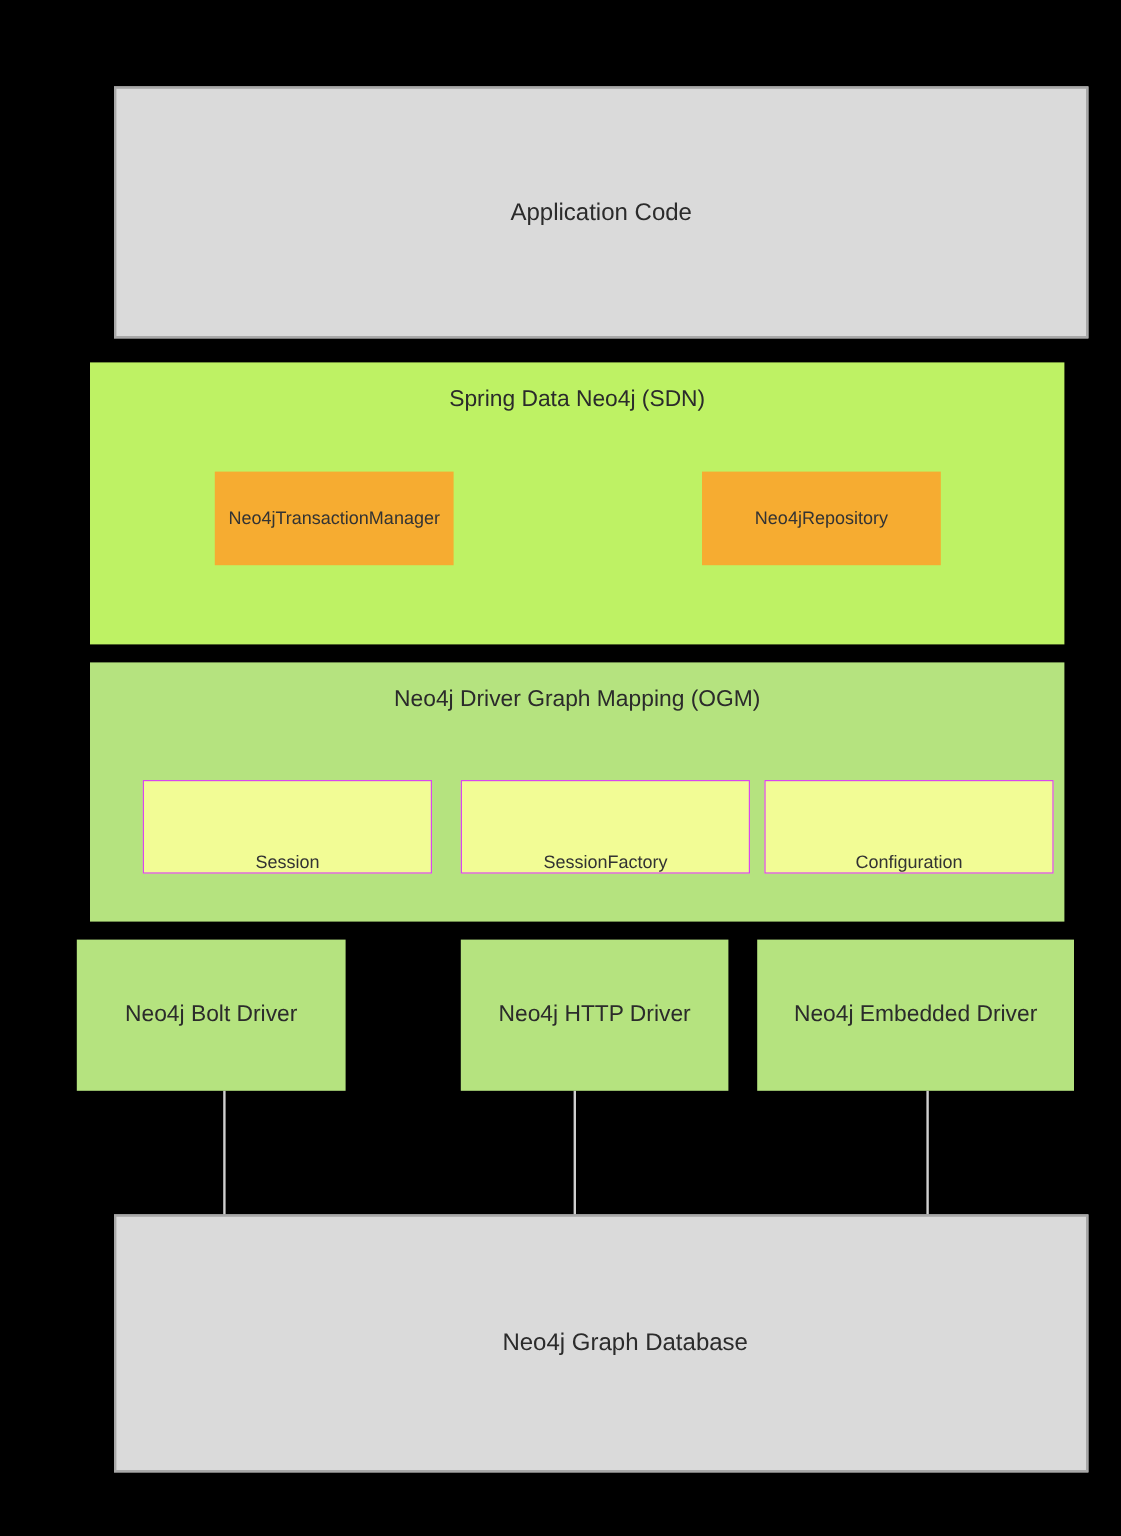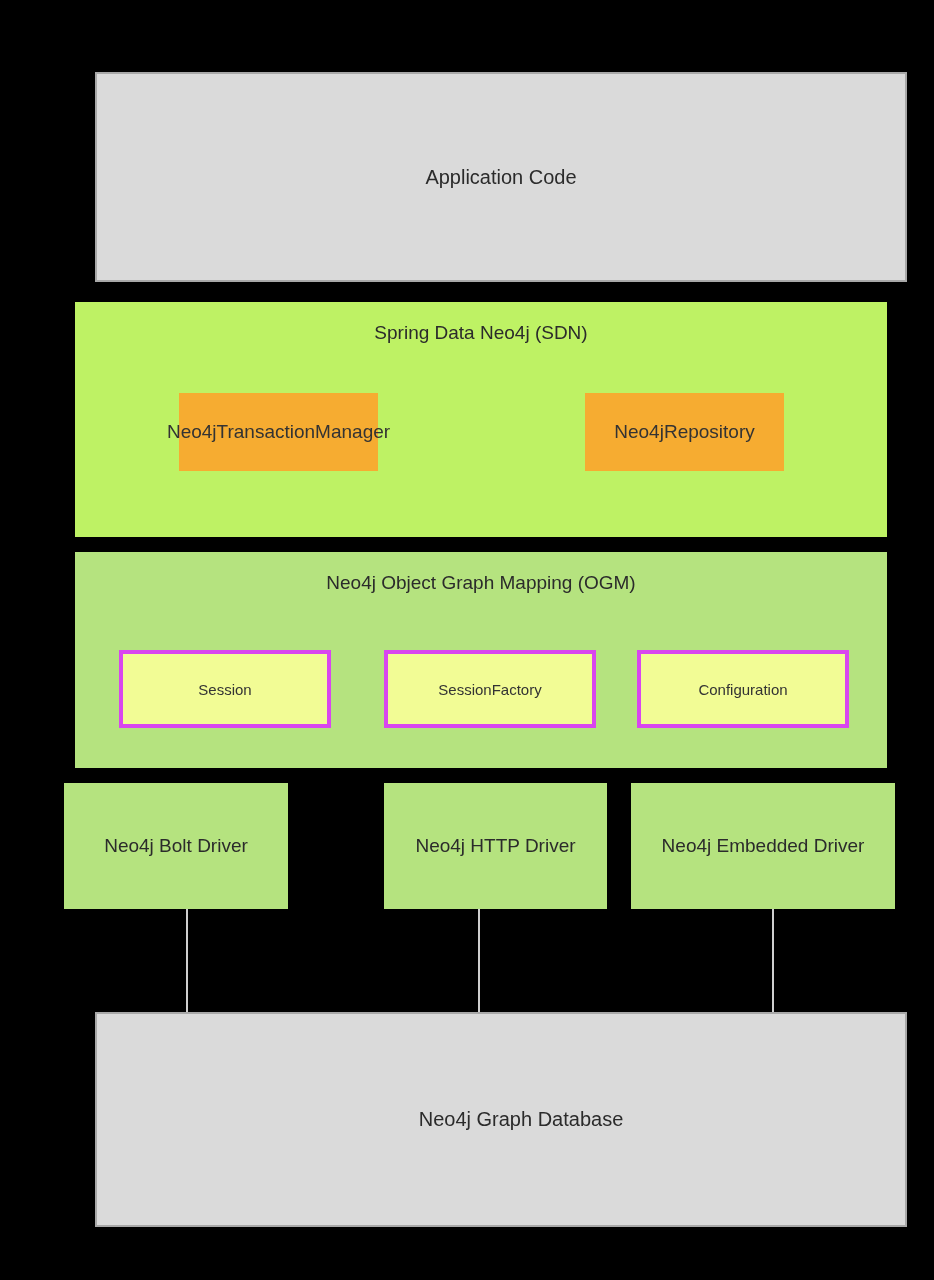--- a/index.html
+++ b/index.html
@@ -48,41 +48,41 @@
     color: #2b2b2b;
   }
   .sdn-inner {
     position: absolute;
     top: 91px;
     height: 78px;
     background: #f6ac31;
     display: flex;
     align-items: center;
     justify-content: center;
-    font-size: 19px;
+    font-size: 15px;
     color: #333333;
   }
   #sdn-txmgr { left: 104px; width: 199px; }
   #sdn-repo  { left: 510px; width: 199px; }
 
   
   #ogm-box {
     left: 75px; top: 552px; width: 812px; height: 216px;
     background: #b5e37f;
   }
   .ogm-inner {
     position: absolute;
     top: 98px;
     height: 78px;
-    width: 212px;
+    width: 241px;
     background: #f2fc95;
-    border: 4px solid #d946ef;
+    border: 1px solid #d946ef;
     box-sizing: border-box;
     display: flex;
-    align-items: center;
+    align-items: flex-end;
     justify-content: center;
     font-size: 15px;
     color: #333333;
   }
   #ogm-session  { left: 44px; }
   #ogm-factory  { left: 309px; }
   #ogm-config   { left: 540px; margin-left: 22px; }
 
   
   .driver {
@@ -120,21 +120,21 @@
     <div class="layer-title">Spring Data Neo4j (SDN)</div>
     <div class="sdn-inner" id="sdn-txmgr">
       <span>Neo4jTransactionManager</span>
     </div>
     <div class="sdn-inner" id="sdn-repo">
       <span>Neo4jRepository</span>
     </div>
   </div>
 
   <div class="box" id="ogm-box">
-    <div class="layer-title">Neo4j Object Graph Mapping (OGM)</div>
+    <div class="layer-title">Neo4j Driver Graph Mapping (OGM)</div>
     <div class="ogm-inner" id="ogm-session">
       <span>Session</span>
     </div>
     <div class="ogm-inner" id="ogm-factory">
       <span>SessionFactory</span>
     </div>
     <div class="ogm-inner" id="ogm-config">
       <span>Configuration</span>
     </div>
   </div>

